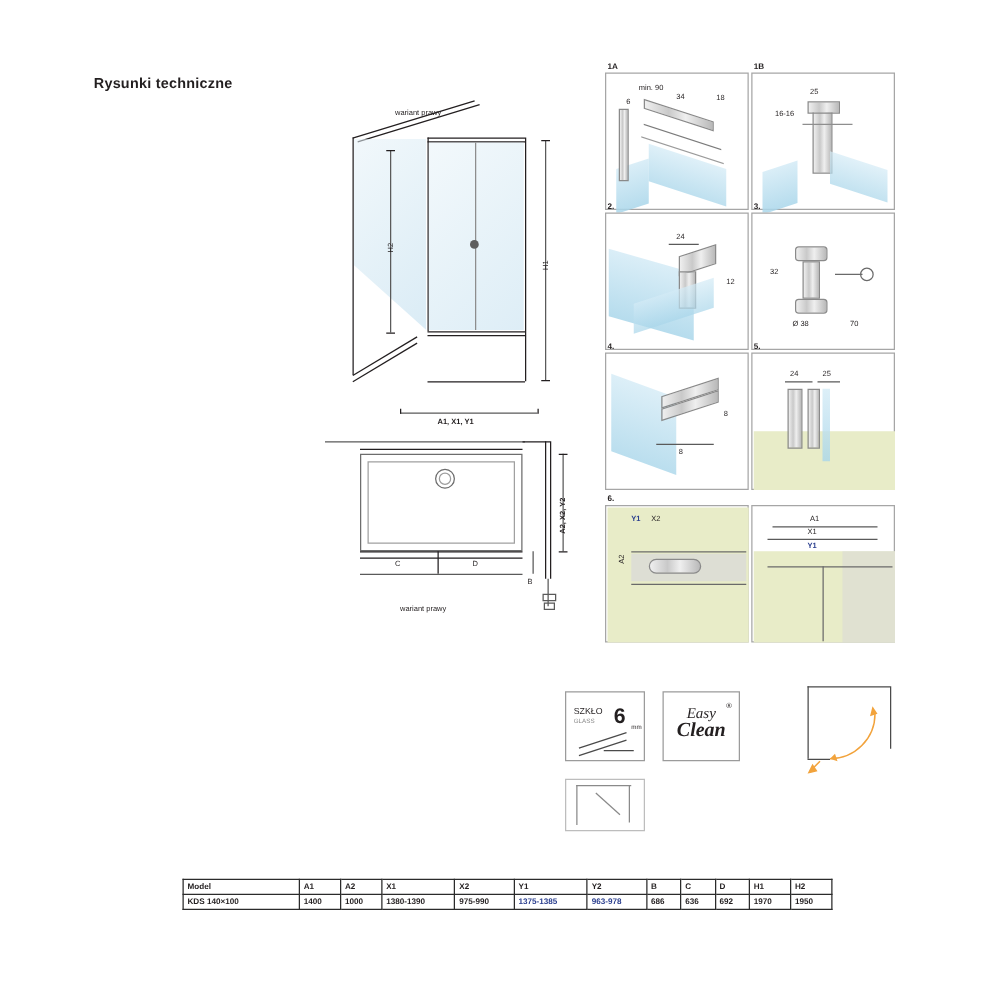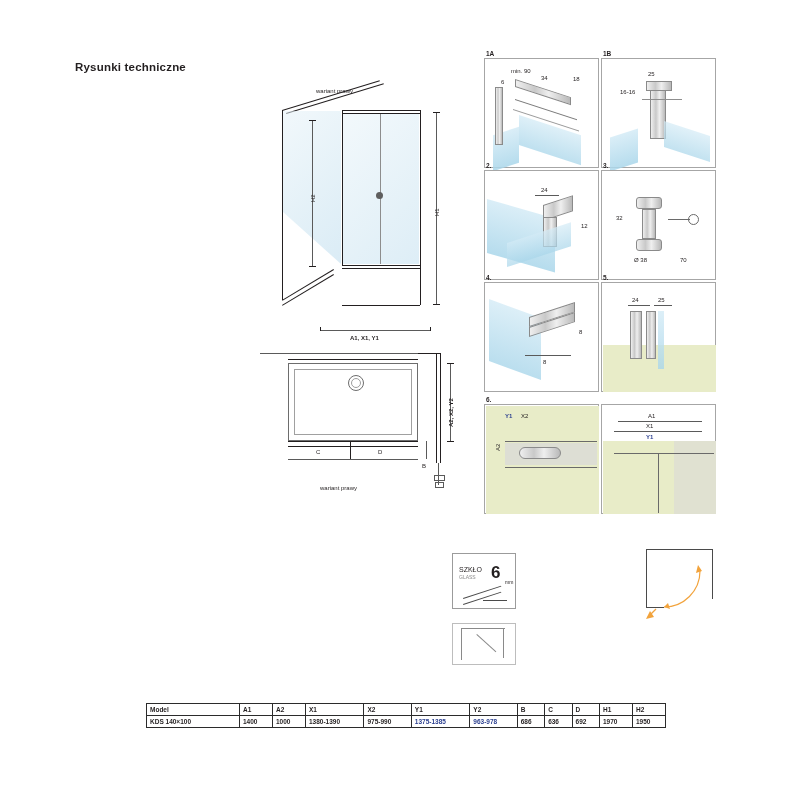--- a/index.html
+++ b/index.html
@@ -303,20 +303,25 @@
     <div class="szklo-box">
       <div class="lbl" style="left:6px; top:12px; font-size:7px;">SZKŁO</div>
       <div class="lbl" style="left:6px; top:21px; font-size:5px; color:#8a8a8a;">GLASS</div>
       <div style="position:absolute; left:38px; top:9px; font-size:17px; font-weight:bold;">6</div>
       <div class="lbl" style="left:52px; top:26px; font-size:5px;">mm</div>
       <div class="ln hl" style="left:10px; top:44px; width:40px; background:#4a4a4a; transform:rotate(-18deg); transform-origin:0 0;"></div>
       <div class="ln hl" style="left:10px; top:50px; width:40px; background:#4a4a4a; transform:rotate(-18deg); transform-origin:0 0;"></div>
       <div class="ln hl" style="left:30px; top:46px; width:24px; background:#4a4a4a;"></div>
     </div>
 
+    <div class="easyclean">
+      <div class="ec-text ec-easy">Easy</div>
+      <div class="ec-text ec-clean" style="top:22px;">Clean</div>
+      <div class="lbl" style="left:50px; top:8px; font-size:6px;">®</div>
+    </div>
 
     <div style="position:absolute; left:200px; top:2px; width:80px; height:72px;">
       <div class="ln vl" style="left:6px; top:2px; height:58px; background:#4a4a4a;"></div>
       <div class="ln hl" style="left:6px; top:2px; width:66px; background:#4a4a4a;"></div>
       <div class="ln vl" style="left:72px; top:2px; height:50px; background:#4a4a4a;"></div>
       <div class="ln hl" style="left:6px; top:60px; width:18px; background:#4a4a4a;"></div>
       <svg width="80" height="72" style="position:absolute; left:0; top:0;">
         <path d="M24 60 A36 36 0 0 0 60 24" fill="none" stroke="#f2a33c" stroke-width="1.2"></path>
         <path d="M30 62 l-6 -2 l4 -4 z" fill="#f2a33c"></path>
         <path d="M58 18 l4 6 l-6 2 z" fill="#f2a33c"></path>

